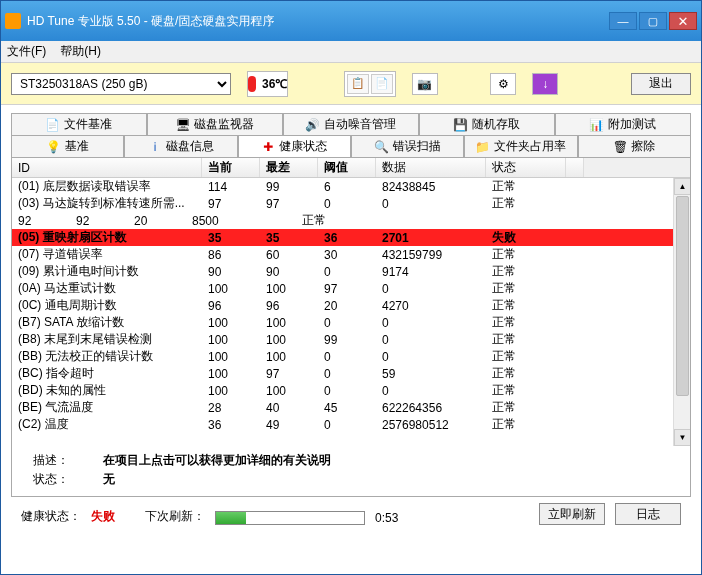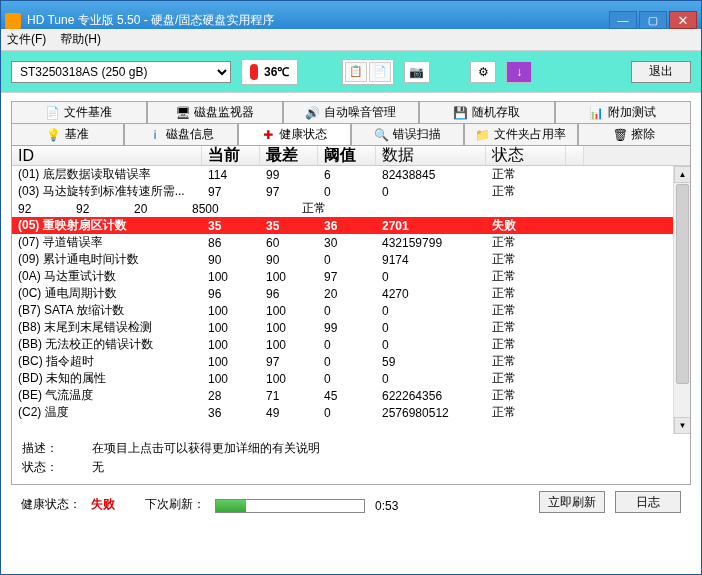--- a/index.html
+++ b/index.html
@@ -1,64 +1,64 @@
 <!DOCTYPE html>
 <html><head>
 <meta charset="utf-8">
 <style>
 *{box-sizing:border-box;margin:0;padding:0;font-family:"Microsoft YaHei","SimSun",sans-serif;font-size:12px;}
 body{background:#fff;}
 .window{width:702px;height:575px;border:1px solid #1e5aa0;background:#fff;position:relative;}
-.titlebar{height:28px;background:linear-gradient(#4fa9e8,#2c87d4);display:flex;align-items:flex-end;padding:0 4px;color:#fff;}
+.titlebar{height:40px;background:linear-gradient(#4fa9e8,#2c87d4);display:flex;align-items:center;padding:0 4px;color:#fff;}
 .titlebar .icon-hd{width:16px;height:16px;background:#f90;border-radius:2px;margin-right:6px;}
 .title-text{flex:1;font-size:12px;}
 .win-btns{display:flex;gap:2px;margin-left:auto;}
 .win-btn{width:28px;height:18px;background:#3a8cd4;border:1px solid #2573b9;color:#fff;display:flex;align-items:center;justify-content:center;font-size:11px;cursor:pointer;}
 .win-btn.close{background:#d05050;border-color:#a03030;font-size:13px;}
 .menubar{height:22px;background:#f0f0f0;display:flex;align-items:center;padding:0 6px;gap:14px;border-bottom:1px solid #d0d0d0;}
 .menu-item{cursor:pointer;}
-.toolbar{height:42px;background:#5eead4;display:flex;align-items:center;padding:0 10px;gap:10px;border-bottom:1px solid #d0d0d0;}
+.toolbar{height:42px;background:#fef9c3;display:flex;align-items:center;padding:0 10px;gap:16px;border-bottom:1px solid #d0d0d0;}
 .drive-select{width:220px;height:22px;border:1px solid #888;background:#fff;padding:0 4px;font-size:12px;}
-.temp-box{height:26px;border:1px solid #bbb;background:#fff;display:flex;align-items:center;padding:0 8px;gap:6px;}
+.temp-box{height:26px;border:1px solid #bbb;background:#fff;display:flex;align-items:center;padding:0 0;gap:6px;}
 .thermo{width:8px;height:16px;background:#e22;border-radius:4px;position:relative;}
 .tool-group{height:26px;border:1px solid #bbb;background:#fff;display:flex;align-items:center;padding:2px;gap:2px;}
 .tool-btn{width:22px;height:20px;border:1px solid #ccc;background:#f8f8f8;display:flex;align-items:center;justify-content:center;cursor:pointer;font-size:11px;}
 .camera-btn{width:26px;height:22px;border:1px solid #bbb;background:#fff;display:flex;align-items:center;justify-content:center;cursor:pointer;}
 .refresh-big{width:26px;height:22px;border:1px solid #bbb;background:#a040d0;color:#fff;display:flex;align-items:center;justify-content:center;cursor:pointer;font-weight:bold;}
 .exit-btn{width:60px;height:22px;border:1px solid #888;background:#f0f0f0;cursor:pointer;margin-left:auto;}
 .content{padding:8px 10px;}
 .tabrow{display:flex;height:22px;}
 .tab{flex:1;border:1px solid #aaa;background:#f4f4f4;display:flex;align-items:center;justify-content:center;gap:4px;cursor:pointer;font-size:12px;border-bottom:none;}
 .tab.active{background:#fff;position:relative;z-index:2;}
 .tab .ti{width:14px;height:14px;display:inline-flex;align-items:center;justify-content:center;font-size:12px;}
 .tabrow2{display:flex;height:22px;}
 .tabrow2 .tab{border-top:1px solid #aaa;}
 .panel{border:1px solid #aaa;background:#fff;height:340px;display:flex;flex-direction:column;}
 .table-head{display:flex;height:20px;background:#f0f0f0;border-bottom:1px solid #ccc;}
-.th{border-right:1px solid #ddd;padding:2px 6px;display:flex;align-items:center;font-size:16px;background:linear-gradient(#fdfdfd,#ececec);}
+.th{border-right:1px solid #ddd;padding:2px 6px;display:flex;align-items:center;font-size:12px;background:linear-gradient(#fdfdfd,#ececec);}
 .th.id{width:190px;}
 .th.c{width:58px;font-weight:bold;}
 .th.d{width:110px;}
 .th.s{width:80px;}
 .th.scroll{width:18px;}
 .tbody{flex:1;overflow:hidden;position:relative;}
 .row{display:flex;height:17px;align-items:center;}
-.row.bad{background:#ff2020;color:#ffffff;font-weight:bold;}
+.row.bad{background:#ff2020;color:#000000;font-weight:bold;}
 .td{padding:0 6px;font-size:12px;white-space:nowrap;overflow:hidden;}
 .td.id{width:190px;}
 .td.c{width:58px;}
 .td.d{width:110px;}
 .td.s{width:80px;}
 .scrollbar{position:absolute;right:0;top:0;width:17px;height:100%;background:#f0f0f0;border-left:1px solid #ddd;}
 .sb-btn{width:17px;height:17px;background:#e8e8e8;border:1px solid #ccc;display:flex;align-items:center;justify-content:center;font-size:8px;position:absolute;}
 .sb-thumb{position:absolute;left:2px;top:18px;width:13px;height:200px;background:#d0d0d0;border:1px solid #bbb;border-radius:2px;}
 .desc-area{padding:6px 10px;font-size:12px;}
-.desc-row{display:flex;margin-bottom:2px;}
+.desc-row{display:flex;margin-bottom:2px;margin-left:11px;}
 .desc-label{width:70px;}
-.desc-val{font-weight:normal;}
+.desc-val{font-weight:bold;}
 .bottom-row{display:flex;align-items:flex-end;padding:6px 10px;gap:10px;}
 .health-fail{color:#d00;font-weight:bold;}
 .progress{width:150px;height:14px;border:1px solid #888;background:#fff;position:relative;}
 .progress-bar{height:100%;background:linear-gradient(#6c6,#3a3);width:20%;}
 .btn{width:66px;height:22px;border:1px solid #888;background:#f0f0f0;cursor:pointer;}
 </style>
 </head>
 <body>
 
 <div class="window">
@@ -257,21 +257,21 @@
             <div class="td id">(BD)  未知的属性</div>
             <div class="td c">100</div>
             <div class="td c">100</div>
             <div class="td c">0</div>
             <div class="td d">0</div>
             <div class="td s">正常</div>
           </div>
           <div class="row">
             <div class="td id">(BE)  气流温度</div>
             <div class="td c">28</div>
-            <div class="td c">71</div>
+            <div class="td c">40</div>
             <div class="td c">45</div>
             <div class="td d">622264356</div>
             <div class="td s">正常</div>
           </div>
           <div class="row">
             <div class="td id">(C2)  温度</div>
             <div class="td c">36</div>
             <div class="td c">49</div>
             <div class="td c">0</div>
             <div class="td d">2576980512</div>

